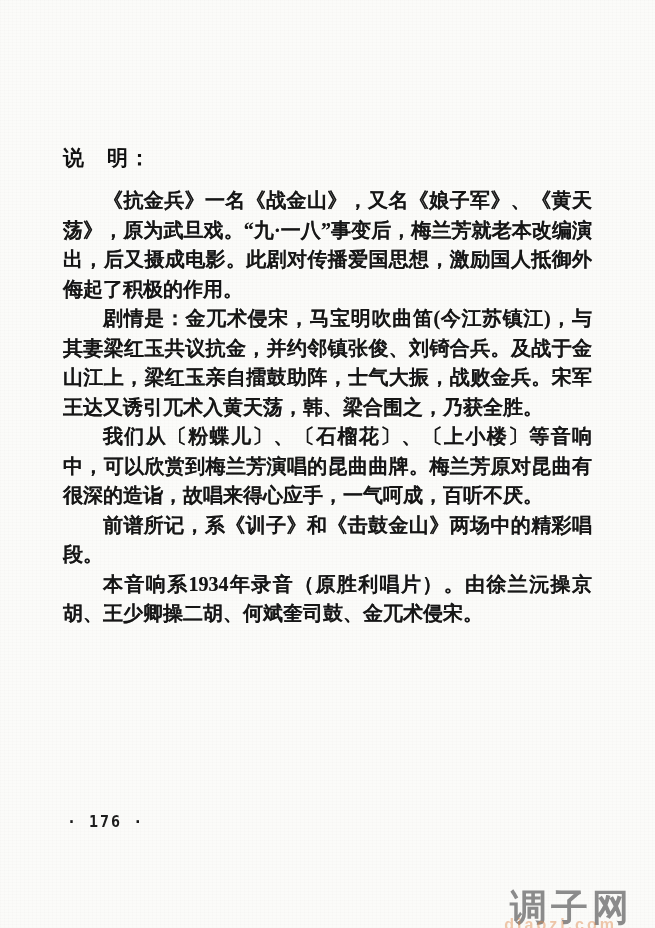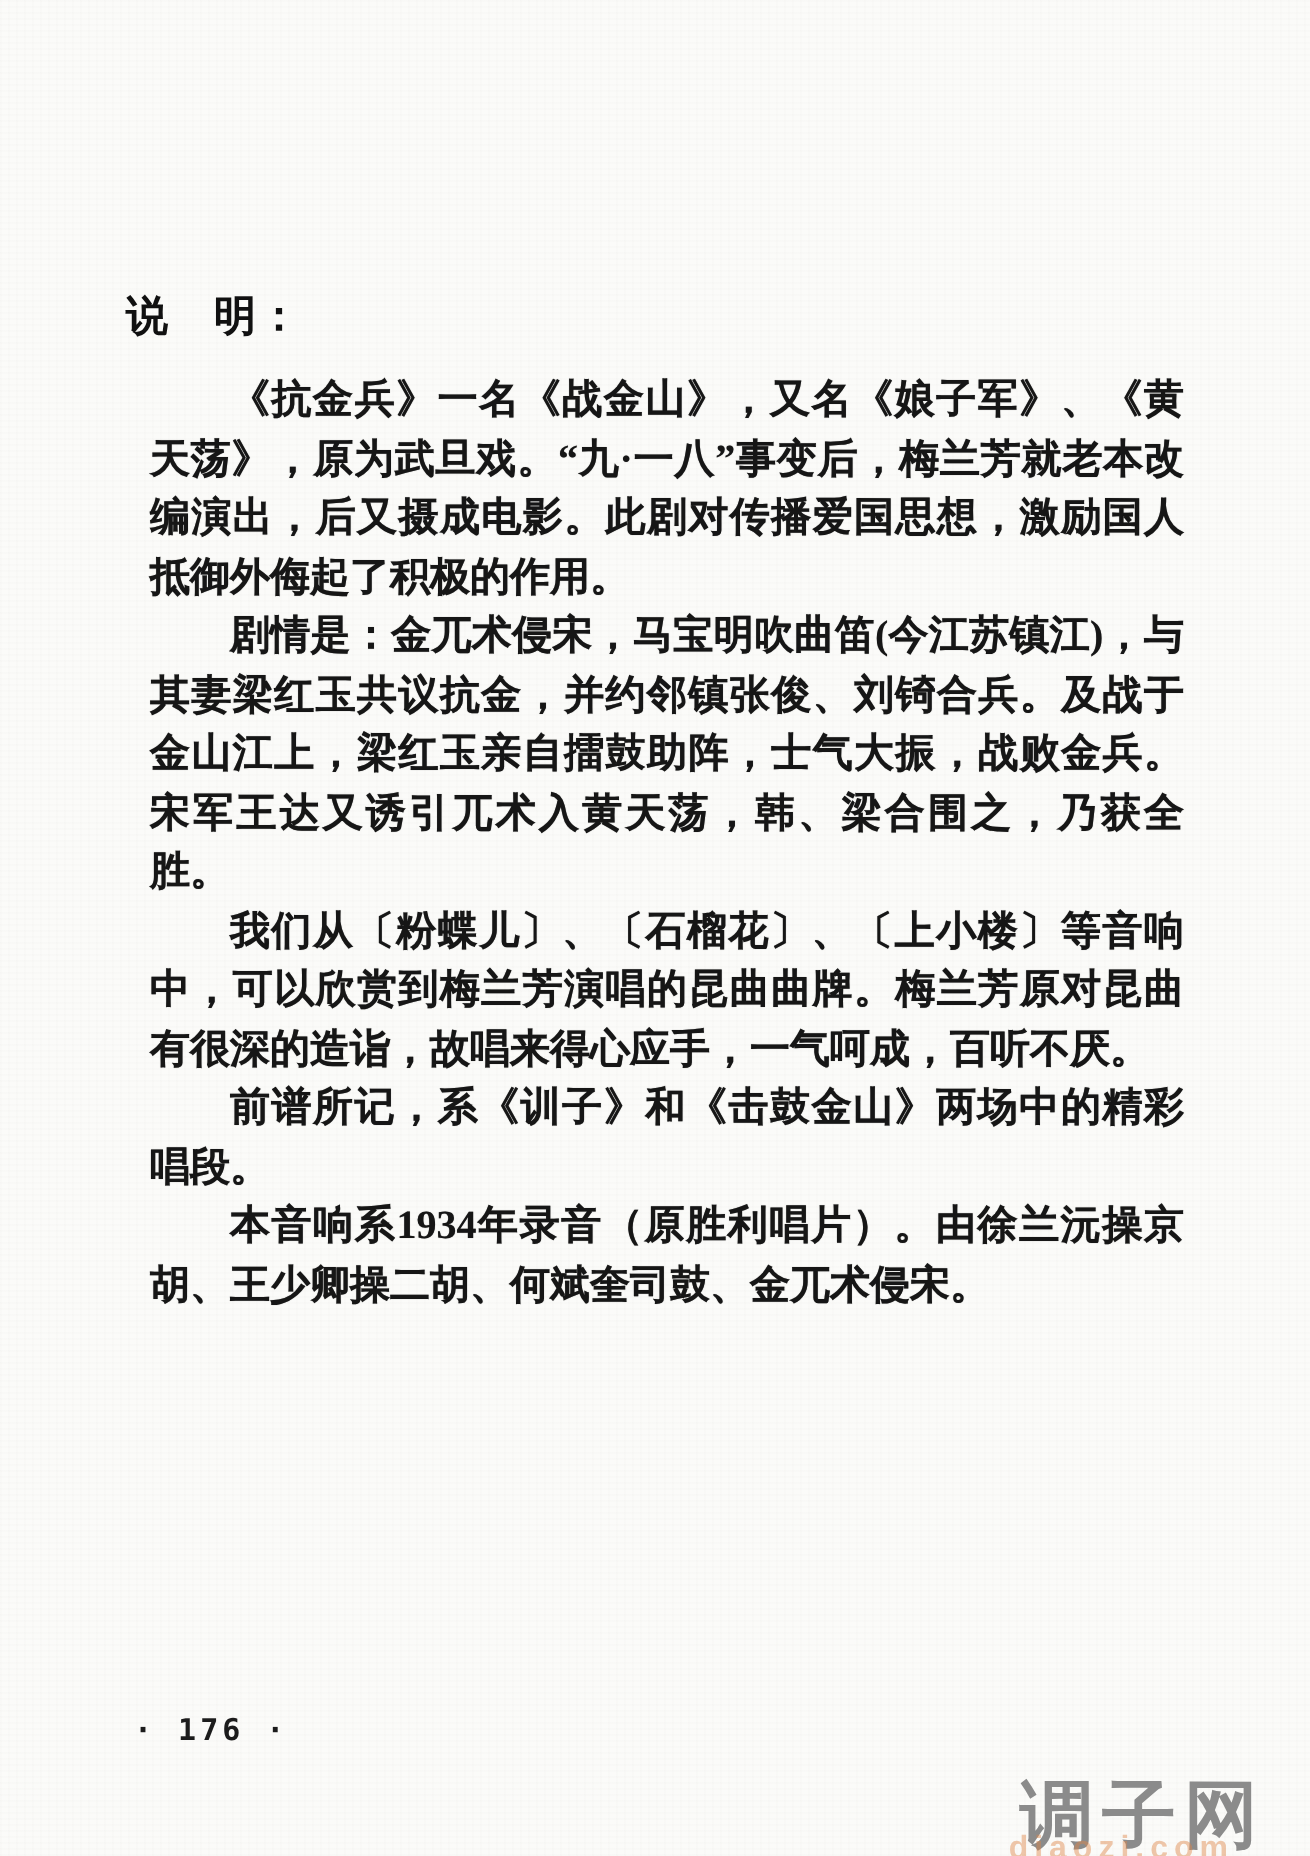--- a/index.html
+++ b/index.html
@@ -32,26 +32,25 @@
   }
   .para {
     font-size: 20px;
     line-height: 29.5px;
     font-weight: 700;
     text-align: justify;
     text-indent: 2em;
     color: #161616;
     
     text-shadow: 0 0 0.4px rgba(0,0,0,0.55);
-    margin-left: 12px;
   }
   .page-number {
     position: absolute;
     left: 67px;
-    top: 856px;
+    top: 813px;
     font-family: "DejaVu Sans Mono", monospace;
     font-weight: 700;
     font-size: 15px;
     letter-spacing: 2px;
     color: #1c1c1c;
   }
   .watermark {
     position: absolute;
     right: 22px;
     bottom: 0;

